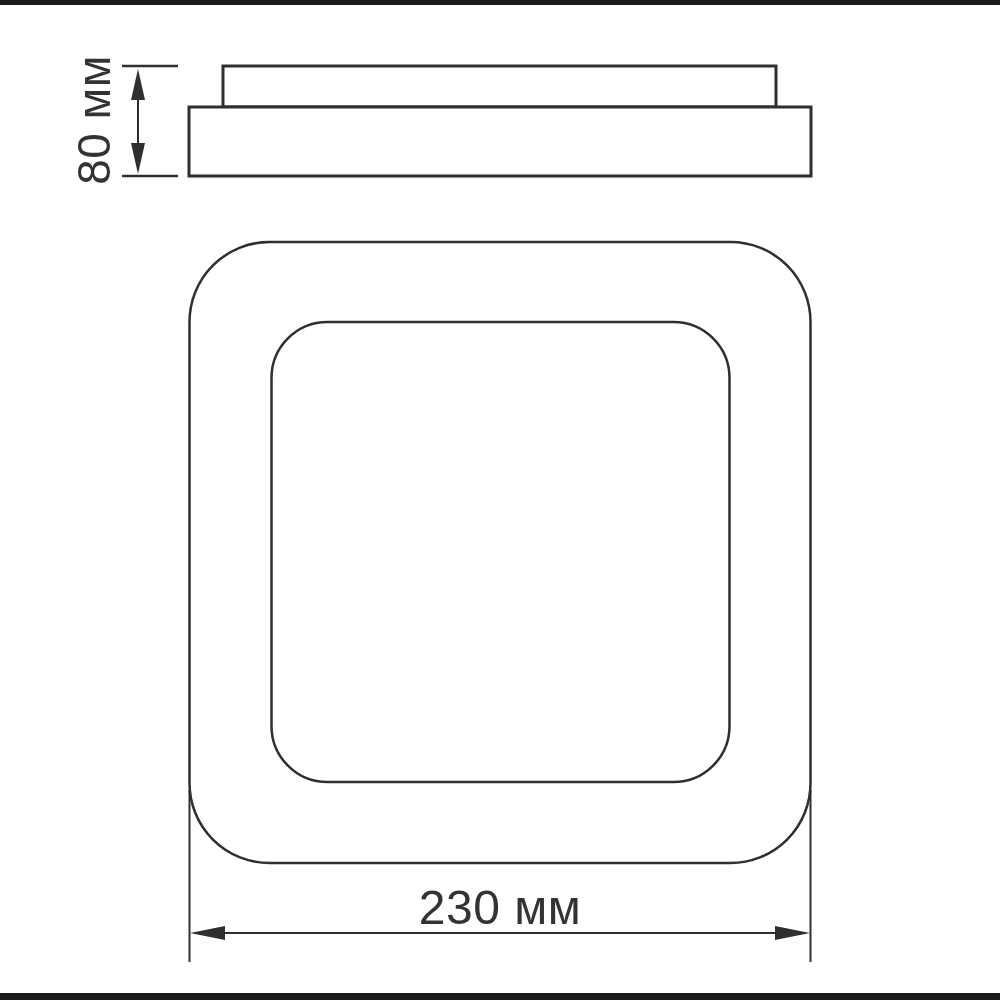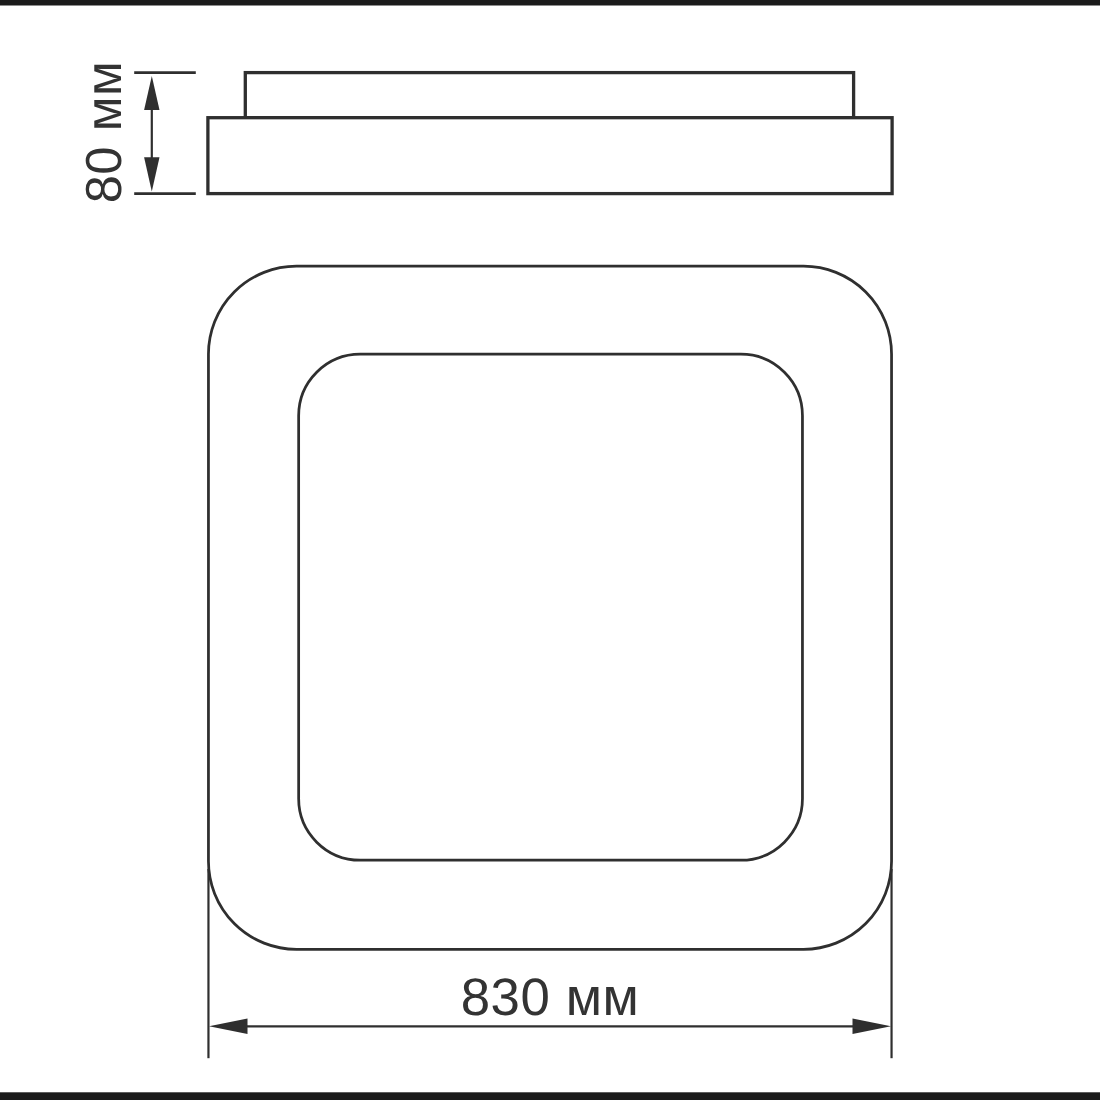--- a/index.html
+++ b/index.html
@@ -82,15 +82,15 @@
       <line x1="189.5" y1="790" x2="189.5" y2="962" stroke="#2f2f2f" stroke-width="2"></line>
       <line x1="810.5" y1="790" x2="810.5" y2="962" stroke="#2f2f2f" stroke-width="2"></line>
       <line x1="198" y1="933" x2="802" y2="933" stroke="#2f2f2f" stroke-width="2"></line>
       <polygon points="190,933 225,926 225,940" fill="#2f2f2f"></polygon>
       <polygon points="810,933 775,926 775,940" fill="#2f2f2f"></polygon>
     </g>
   </svg>
 
   <div class="dim-label height">80 мм</div>
 
-  <div class="dim-label width">830 мм</div>
+  <div class="dim-label width">230 мм</div>
 
 </div>
 
 </body></html>

